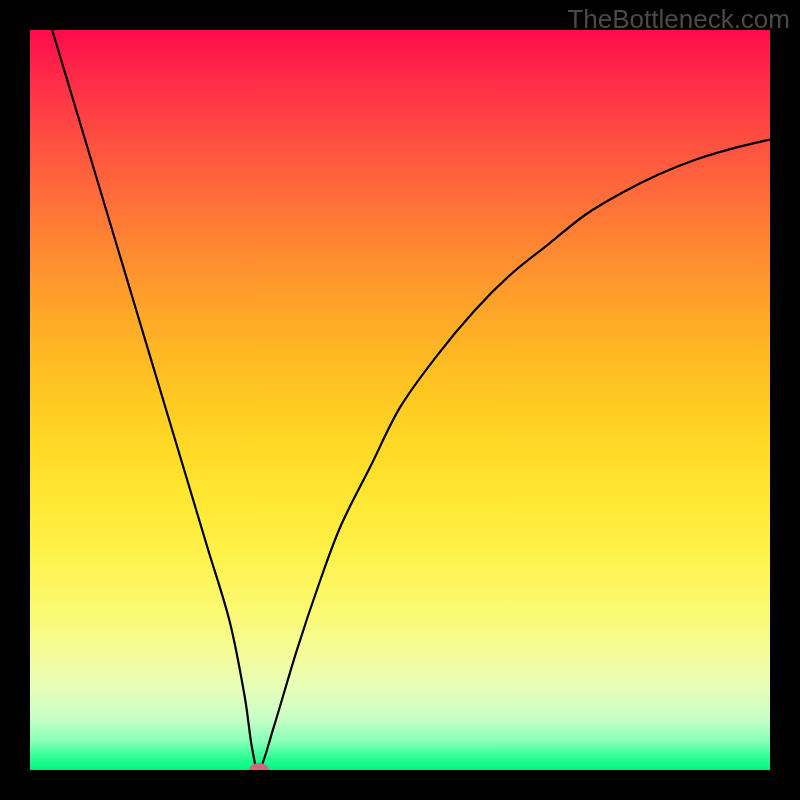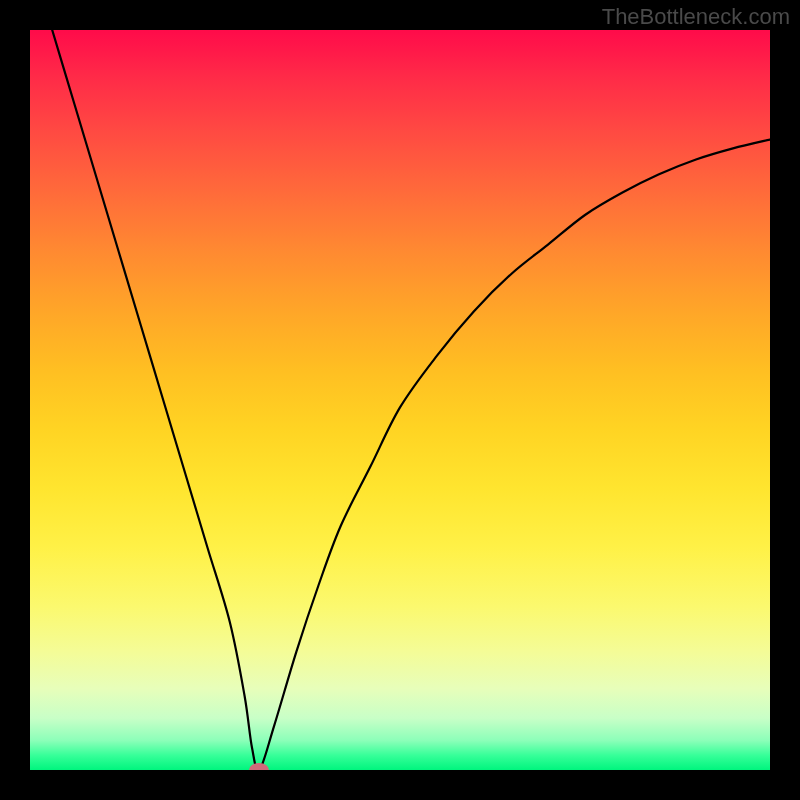--- a/index.html
+++ b/index.html
@@ -9,21 +9,21 @@
     height: 800px;
     background: #000;
     font-family: Arial, Helvetica, sans-serif;
     position: relative;
   }
   .watermark {
     position: absolute;
     top: 4px;
     right: 10px;
     color: #4a4a4a;
-    font-size: 22px;
+    font-size: 26px;
     font-weight: 500;
     z-index: 10;
   }
   .plot-area {
     position: absolute;
     left: 30px;
     top: 30px;
     width: 740px;
     height: 740px;
     overflow: hidden;

